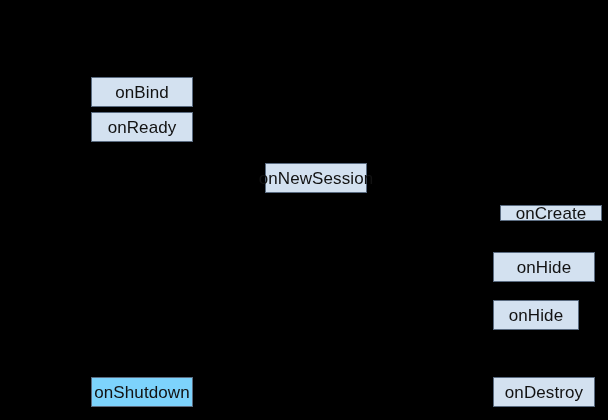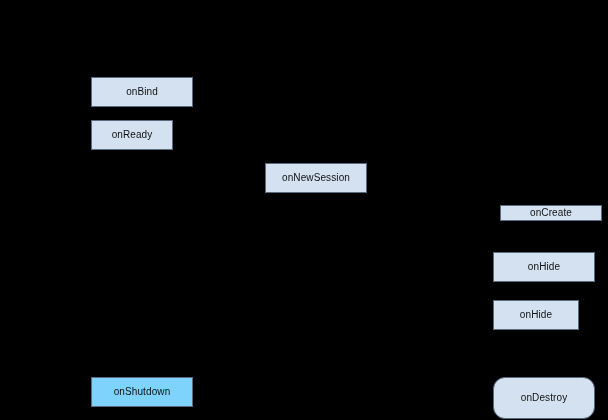--- a/index.html
+++ b/index.html
@@ -18,41 +18,41 @@
   }
   .node {
     position: absolute;
     box-sizing: border-box;
     background: #d3e1f0;
     border: 1px solid #5a6b80;
     display: flex;
     align-items: center;
     justify-content: center;
     color: #121212;
-    font-size: 10px;
+    font-size: 17px;
     line-height: 1;
     letter-spacing: 0.1px;
     white-space: nowrap;
     user-select: none;
   }
   .node-label {
     display: block;
     pointer-events: none;
   }
 </style>
 </head>
 <body>
 
 <div id="canvas" style="background: rgb(0, 0, 0);">
 
   <div class="node" style="left: 91px; top: 77px; width: 102px; height: 30px; background: rgb(211, 225, 240); border-color: rgb(90, 107, 128); color: rgb(18, 18, 18);">
     <span class="node-label">onBind</span>
   </div>
 
-  <div class="node" style="left: 91px; top: 120px; width: 82px; height: 30px; background: rgb(211, 225, 240); border-color: rgb(90, 107, 128); color: rgb(18, 18, 18);">
+  <div class="node" style="left: 91px; top: 112px; width: 102px; height: 30px; background: rgb(211, 225, 240); border-color: rgb(90, 107, 128); color: rgb(18, 18, 18);">
     <span class="node-label">onReady</span>
   </div>
 
   <div class="node" style="left: 265px; top: 163px; width: 102px; height: 30px; background: rgb(211, 225, 240); border-color: rgb(90, 107, 128); color: rgb(18, 18, 18);">
     <span class="node-label">onNewSession</span>
   </div>
 
   <div class="node" style="left: 500px; top: 205px; width: 102px; height: 16px; background: rgb(211, 225, 240); border-color: rgb(90, 107, 128); color: rgb(18, 18, 18);">
     <span class="node-label">onCreate</span>
   </div>
@@ -62,17 +62,17 @@
   </div>
 
   <div class="node" style="left: 493px; top: 300px; width: 86px; height: 30px; background: rgb(211, 225, 240); border-color: rgb(90, 107, 128); color: rgb(18, 18, 18);">
     <span class="node-label">onHide</span>
   </div>
 
   <div class="node" style="left: 91px; top: 377px; width: 102px; height: 30px; background: #7dd3fc; border-color: rgb(90, 107, 128); color: rgb(18, 18, 18);">
     <span class="node-label">onShutdown</span>
   </div>
 
-  <div class="node" style="left: 493px; top: 377px; width: 102px; height: 42px; background: rgb(211, 225, 240); border-color: rgb(90, 107, 128); color: rgb(18, 18, 18); border-radius: 12px;">
+  <div class="node" style="left: 493px; top: 377px; width: 102px; height: 30px; background: rgb(211, 225, 240); border-color: rgb(90, 107, 128); color: rgb(18, 18, 18);">
     <span class="node-label">onDestroy</span>
   </div>
 
 </div>
 
 </body></html>

